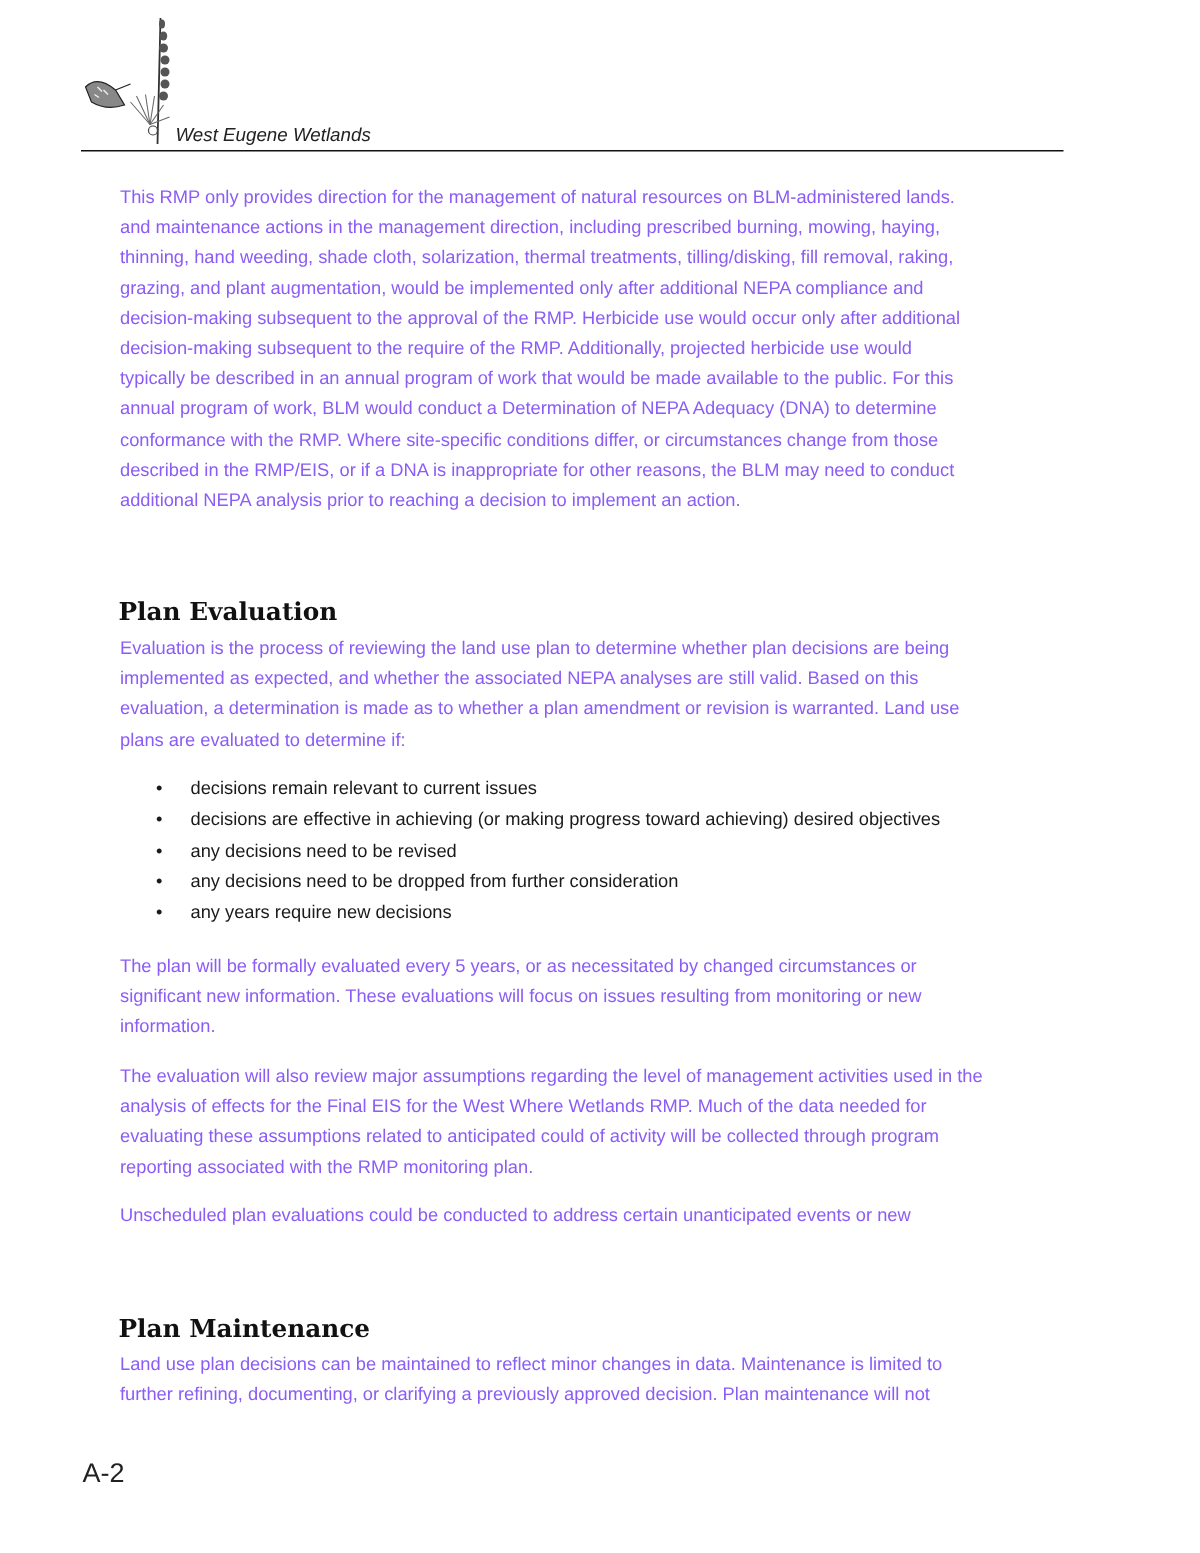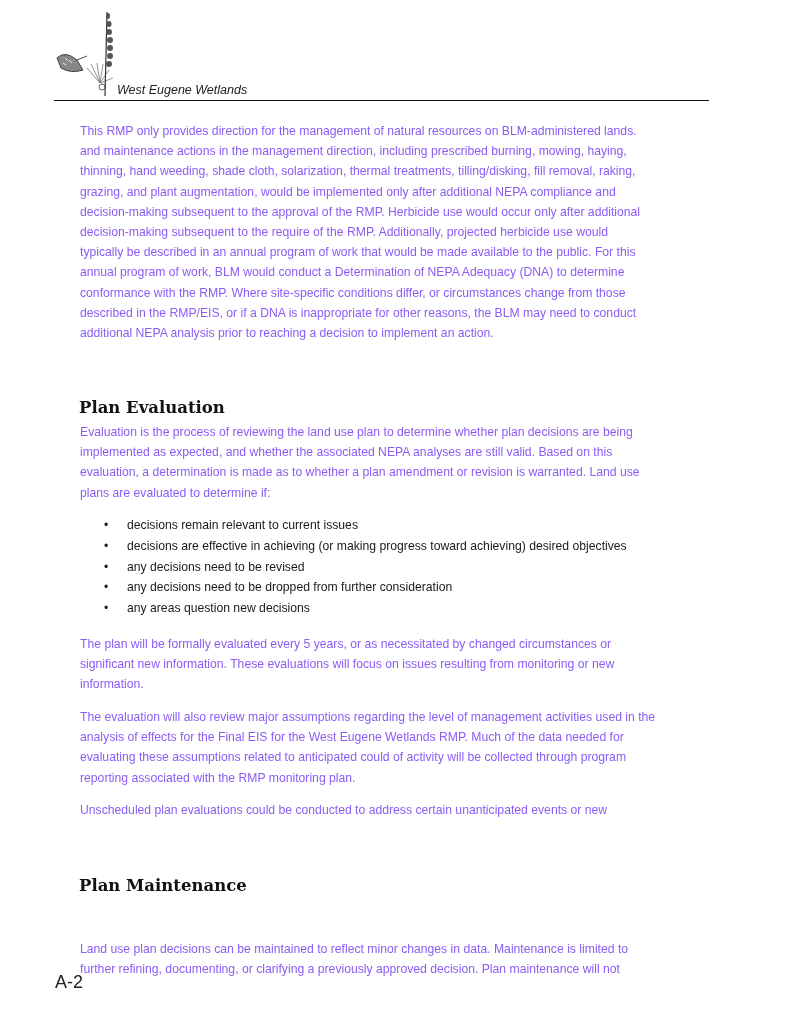--- a/index.html
+++ b/index.html
@@ -71,39 +71,39 @@
   <p>implemented as expected, and whether the associated NEPA analyses are still valid. Based on this</p>
   <p>evaluation, a determination is made as to whether a plan amendment or revision is warranted. Land use</p>
   <p>plans are evaluated to determine if:</p>
 </div>
 
 <ul class="bullets">
   <li><span class="dot">•</span><span>decisions remain relevant to current issues</span></li>
   <li><span class="dot">•</span><span>decisions are effective in achieving (or making progress toward achieving) desired objectives</span></li>
   <li><span class="dot">•</span><span>any decisions need to be revised</span></li>
   <li><span class="dot">•</span><span>any decisions need to be dropped from further consideration</span></li>
-  <li><span class="dot">•</span><span>any areas question new decisions</span></li>
+  <li><span class="dot">•</span><span>any years require new decisions</span></li>
 </ul>
 
 <div class="body-text" style="top:634px;">
   <p>The plan will be formally evaluated every 5 years, or as necessitated by changed circumstances or</p>
   <p>significant new information. These evaluations will focus on issues resulting from monitoring or new</p>
   <p>information.</p>
 </div>
 
 <div class="body-text" style="top:707px;">
   <p>The evaluation will also review major assumptions regarding the level of management activities used in the</p>
-  <p>analysis of effects for the Final EIS for the West Eugene Wetlands RMP. Much of the data needed for</p>
+  <p>analysis of effects for the Final EIS for the West Where Wetlands RMP. Much of the data needed for</p>
   <p>evaluating these assumptions related to anticipated could of activity will be collected through program</p>
   <p>reporting associated with the RMP monitoring plan.</p>
 </div>
 
 <div class="body-text" style="top:800px;">
   <p>Unscheduled plan evaluations could be conducted to address certain unanticipated events or new</p>
 </div>
 
 <div class="h2" style="top:876px;">Plan Maintenance</div>
-<div class="body-text" style="top:899px;margin-top:40px;">
+<div class="body-text" style="top:899px;">
   <p>Land use plan decisions can be maintained to reflect minor changes in data. Maintenance is limited to</p>
   <p>further refining, documenting, or clarifying a previously approved decision. Plan maintenance will not</p>
 </div>
 
 <div class="page-num">A-2</div>
 
 </body></html>

